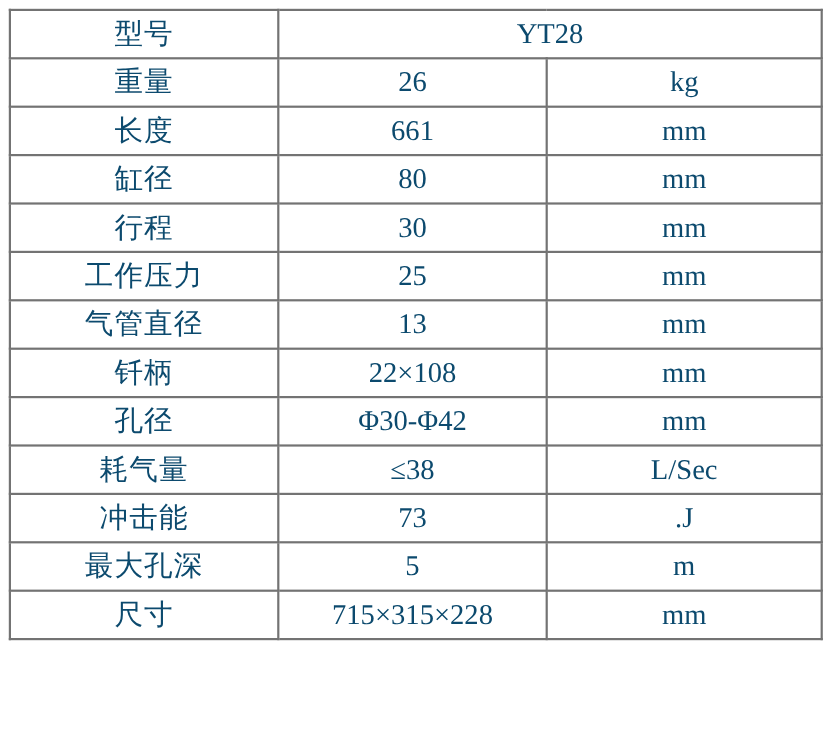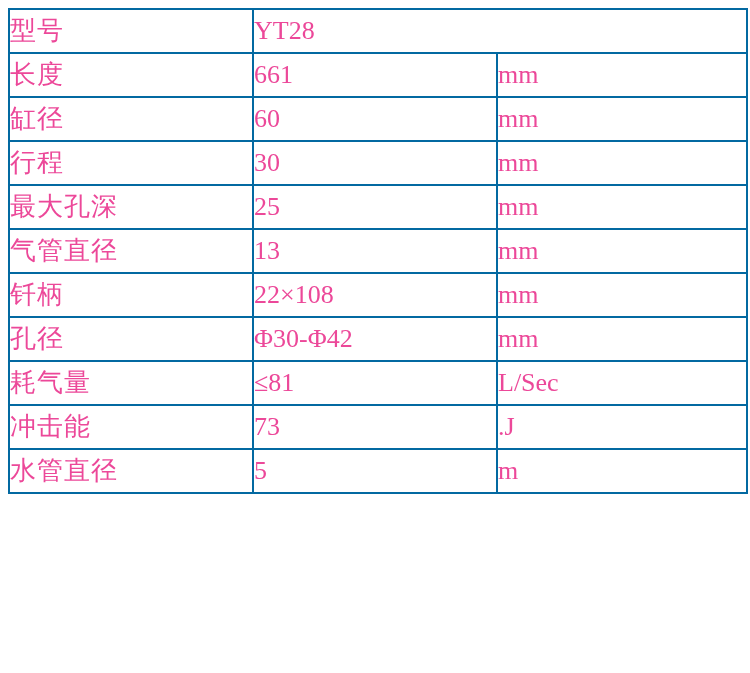--- a/index.html
+++ b/index.html
@@ -15,27 +15,28 @@
   }
   table.spec-table {
     border-collapse: collapse;
     table-layout: fixed;
     width: 738px;
     margin: 8px 4px 5px 8px;
     border: 2px solid #000000;
     background: #ffffff;
   }
   table.spec-table td {
-    border: 2px solid #0369a1;
+    border: 2px solid #737373;
     height: 42px;
     padding: 0;
+    text-align: center;
     vertical-align: middle;
     font-size: 26px;
     line-height: 1;
-    color: #ec4899;
+    color: #0c4a6e;
     white-space: nowrap;
     overflow: hidden;
   }
   td.label-cell {
     letter-spacing: 1px;
   }
   td.value-cell, td.unit-cell {
     font-size: 27px;
   }
 </style>
@@ -47,63 +48,73 @@
     <col style="width:244px">
     <col style="width:244px">
     <col style="width:250px">
   </colgroup>
   <tbody>
     <tr>
       <td class="label-cell">型号</td>
       <td class="value-cell" colspan="2">YT28</td>
     </tr>
     <tr>
+      <td class="label-cell">重量</td>
+      <td class="value-cell">26</td>
+      <td class="unit-cell">kg</td>
+    </tr>
+    <tr>
       <td class="label-cell">长度</td>
       <td class="value-cell">661</td>
       <td class="unit-cell">mm</td>
     </tr>
     <tr>
       <td class="label-cell">缸径</td>
-      <td class="value-cell">60</td>
+      <td class="value-cell">80</td>
       <td class="unit-cell">mm</td>
     </tr>
     <tr>
       <td class="label-cell">行程</td>
       <td class="value-cell">30</td>
       <td class="unit-cell">mm</td>
     </tr>
     <tr>
-      <td class="label-cell">最大孔深</td>
+      <td class="label-cell">工作压力</td>
       <td class="value-cell">25</td>
       <td class="unit-cell">mm</td>
     </tr>
     <tr>
       <td class="label-cell">气管直径</td>
       <td class="value-cell">13</td>
       <td class="unit-cell">mm</td>
     </tr>
     <tr>
       <td class="label-cell">钎柄</td>
       <td class="value-cell">22×108</td>
       <td class="unit-cell">mm</td>
     </tr>
     <tr>
       <td class="label-cell">孔径</td>
       <td class="value-cell">Φ30-Φ42</td>
       <td class="unit-cell">mm</td>
     </tr>
     <tr>
       <td class="label-cell">耗气量</td>
-      <td class="value-cell">≤81</td>
+      <td class="value-cell">≤38</td>
       <td class="unit-cell">L/Sec</td>
     </tr>
     <tr>
       <td class="label-cell">冲击能</td>
       <td class="value-cell">73</td>
       <td class="unit-cell">.J</td>
     </tr>
     <tr>
-      <td class="label-cell">水管直径</td>
+      <td class="label-cell">最大孔深</td>
       <td class="value-cell">5</td>
       <td class="unit-cell">m</td>
+    </tr>
+    <tr>
+      <td class="label-cell">尺寸</td>
+      <td class="value-cell">715×315×228</td>
+      <td class="unit-cell">mm</td>
     </tr>
   </tbody>
 </table>
 
 </body></html>

